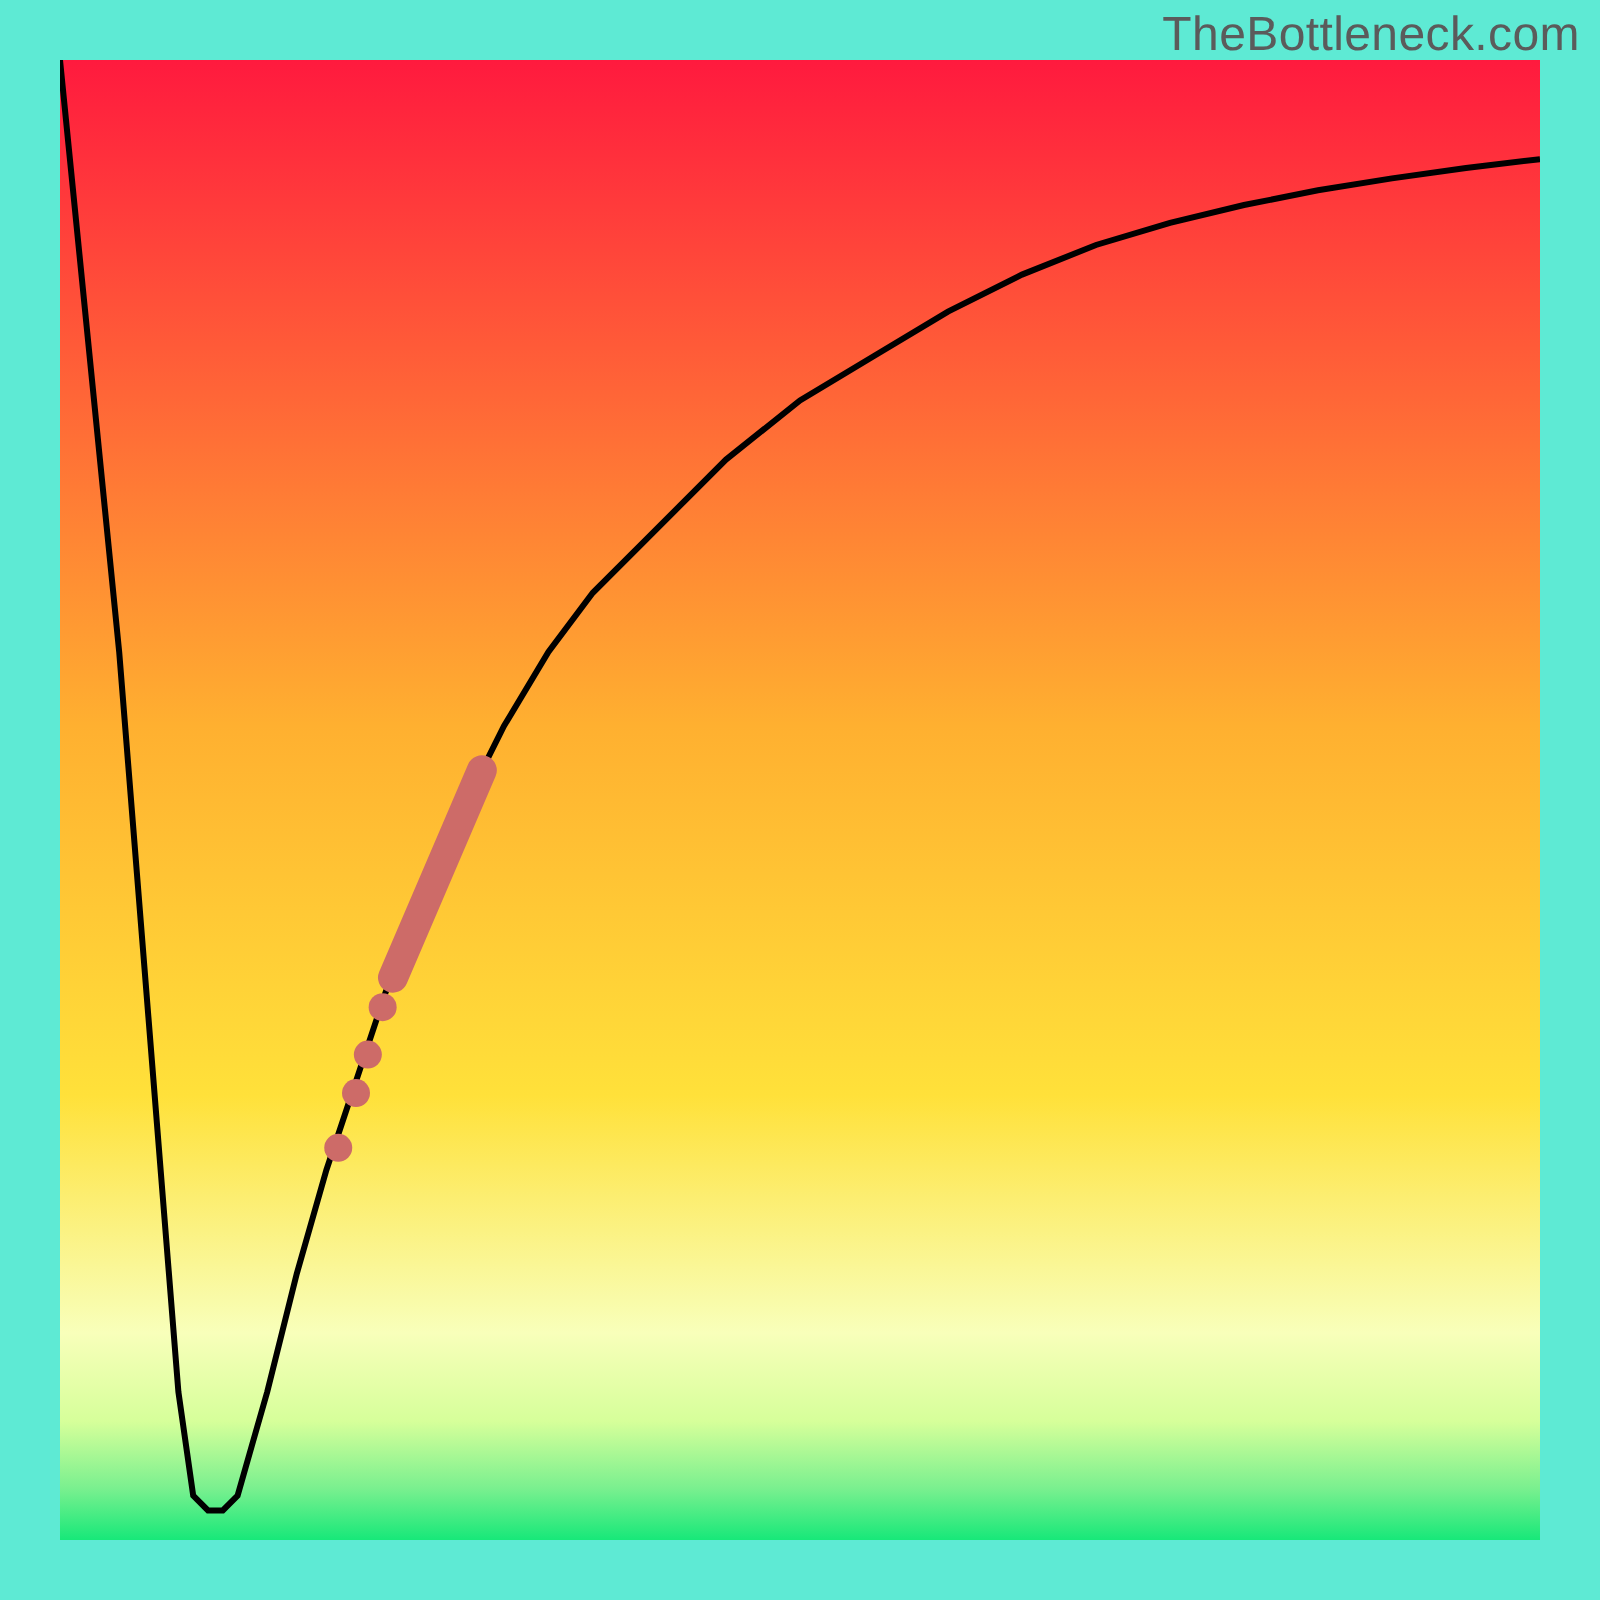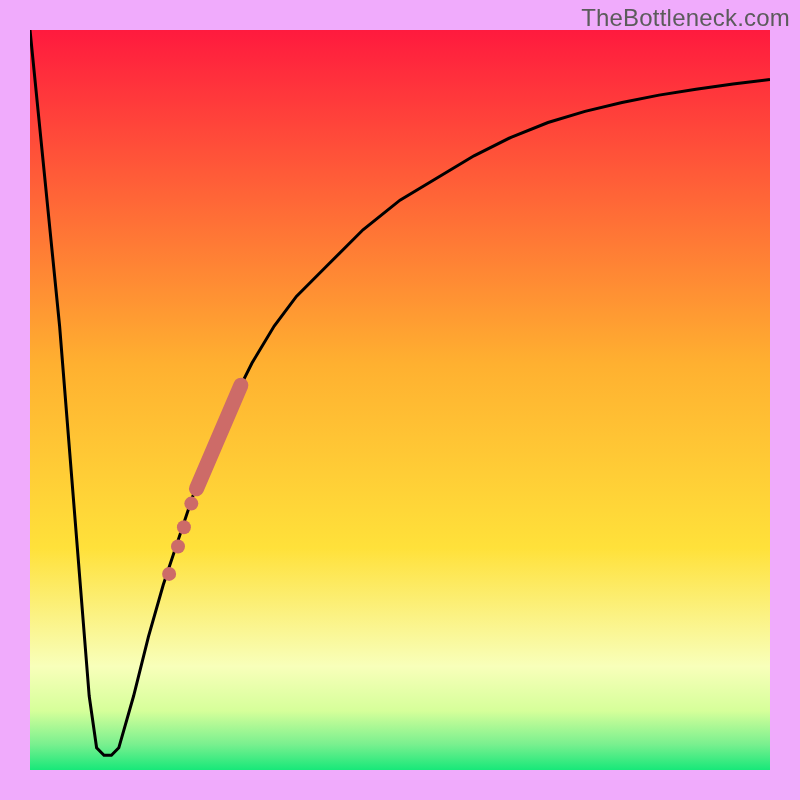--- a/index.html
+++ b/index.html
@@ -8,21 +8,21 @@
     width: 800px;
     height: 800px;
     overflow: hidden;
     background: #000;
     font-family: Arial, Helvetica, sans-serif;
   }
   .frame {
     position: relative;
     width: 800px;
     height: 800px;
-    background: #f0abfc;
+    background: #5eead4;
   }
   .plot-area {
     position: absolute;
     left: 30px;
     top: 30px;
     width: 740px;
     height: 740px;
   }
   .watermark {
     position: absolute;

